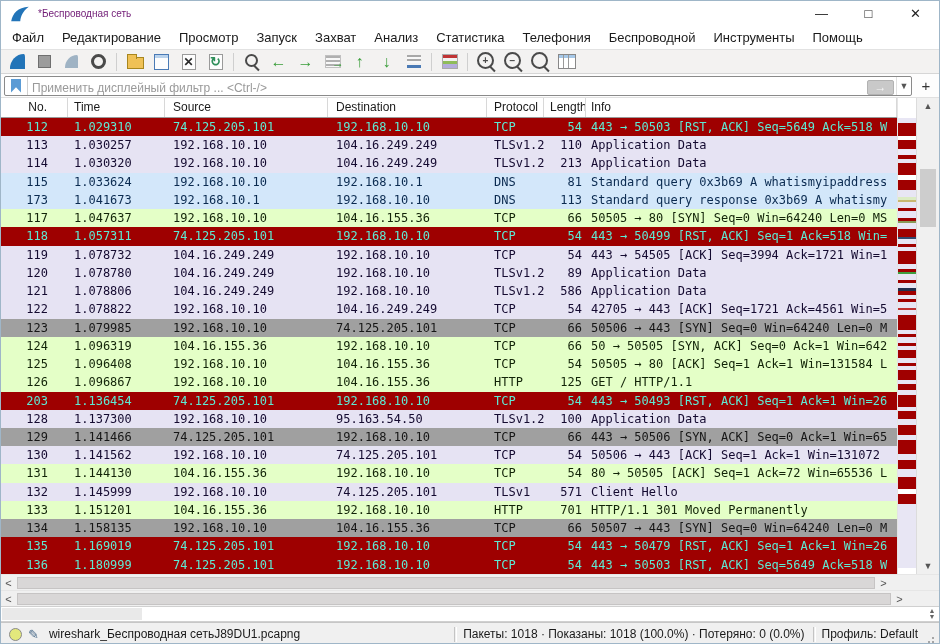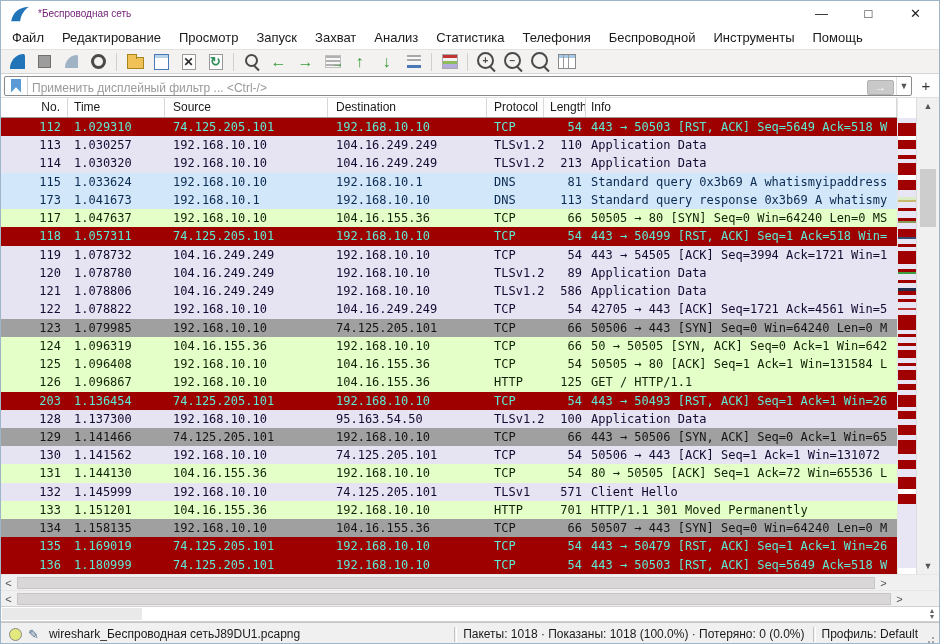--- a/index.html
+++ b/index.html
@@ -64,21 +64,21 @@
   .plus-btn{width:20px;height:20px;display:flex;align-items:center;justify-content:center;font-size:15px;color:#333}
 
   
   .list-area{height:476px;display:flex;flex:0 0 auto;overflow:hidden}
   .list-left{flex:1;display:flex;flex-direction:column;overflow:hidden}
   .phead{height:20px;display:flex;background:#fff;border-bottom:1px solid #9a9a9a;flex:0 0 auto}
   .hcell{font-size:12px;color:#1a1a1a;line-height:19px;padding-left:6px;border-right:1px solid #d8d8d8;overflow:hidden;white-space:nowrap}
   .plist{flex:1;overflow:hidden}
   .prow{display:flex;height:18.24px;font-family:"DejaVu Sans Mono","Liberation Mono",monospace;font-size:12px;line-height:18.24px;white-space:nowrap}
   .cell{overflow:hidden;white-space:nowrap;flex:0 0 auto}
-  .c-no{width:67px;text-align:right;padding-right:7px}
+  .c-no{width:67px;text-align:right;padding-right:20px}
   .c-time{width:97px;padding-left:6px}
   .c-src{width:163px;padding-left:8px}
   .c-dst{width:159px;padding-left:8px}
   .c-proto{width:57px;padding-left:7px}
   .c-len{width:42px;text-align:right;padding-right:4px}
   .c-info{flex:1 1 auto;padding-left:5px}
   .st-bad{background:#9e0000;color:#5eead4}
   .st-lav{background:#e6e3f3;color:#140a30}
   .st-dns{background:#d3e7fa;color:#0a2a50}
   .st-http{background:#e4ffc7;color:#122408}

